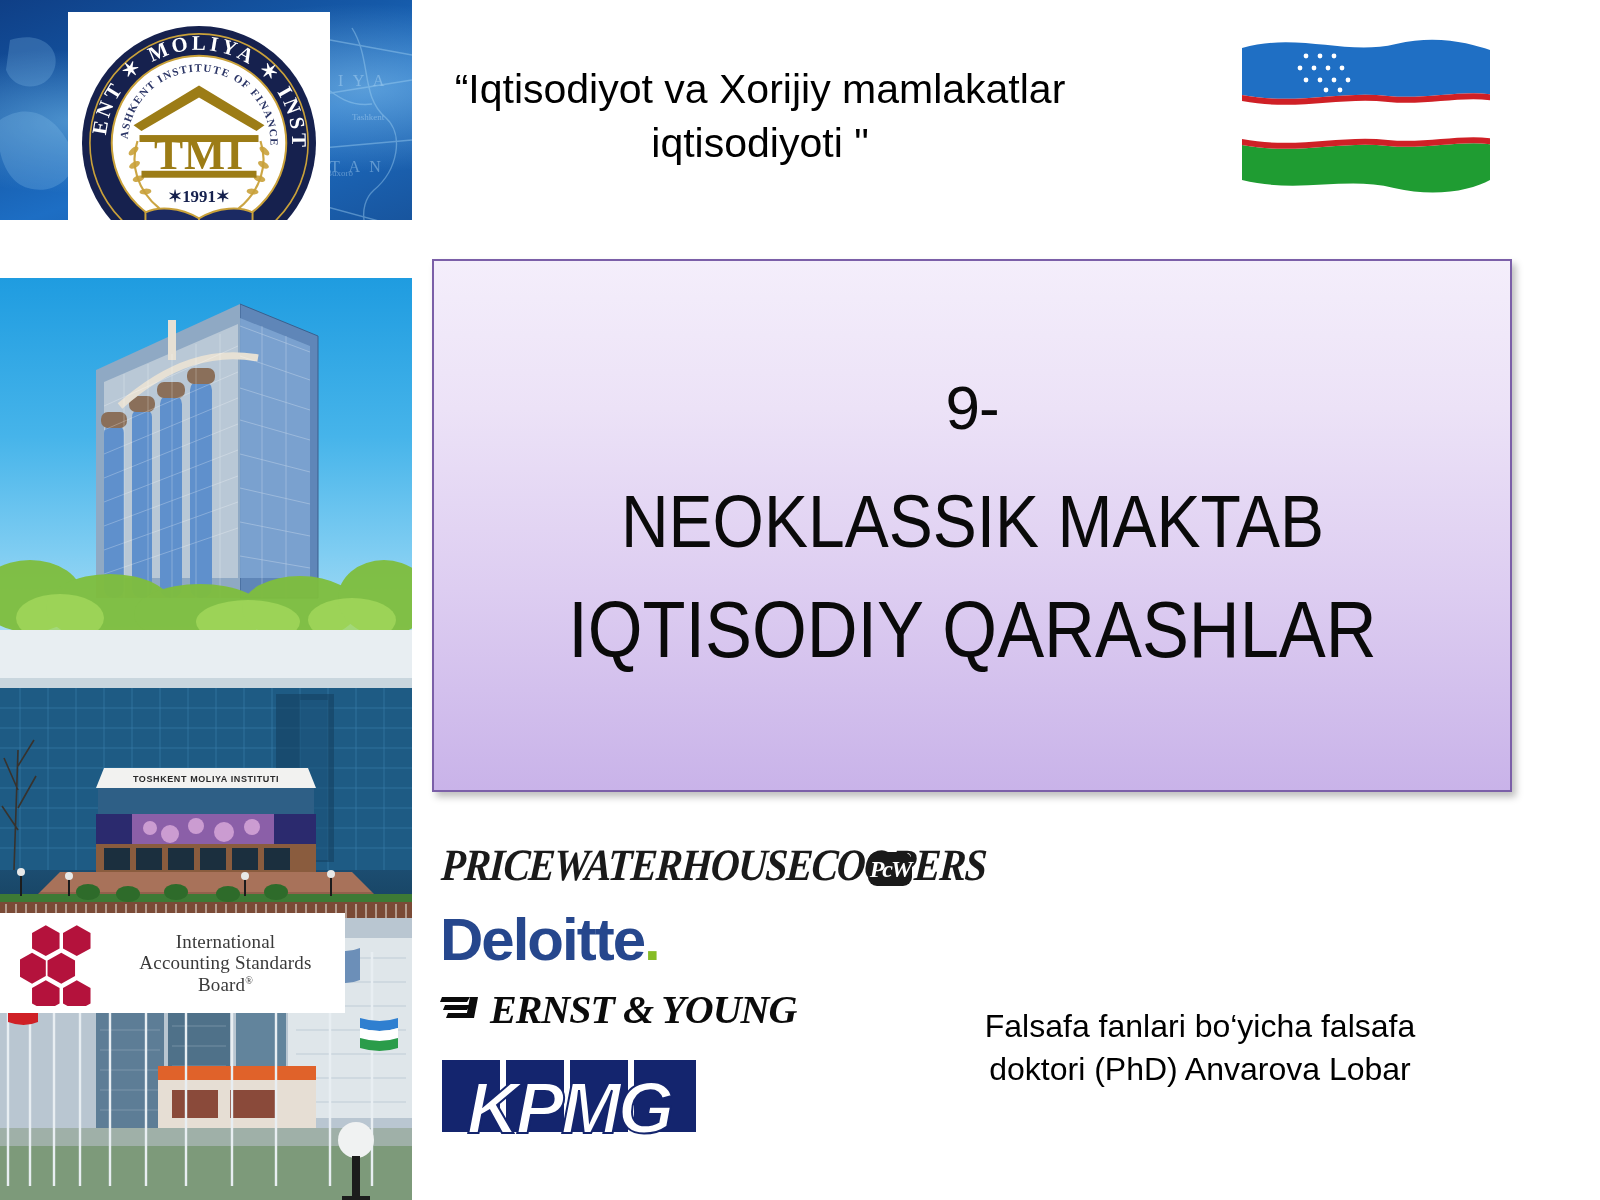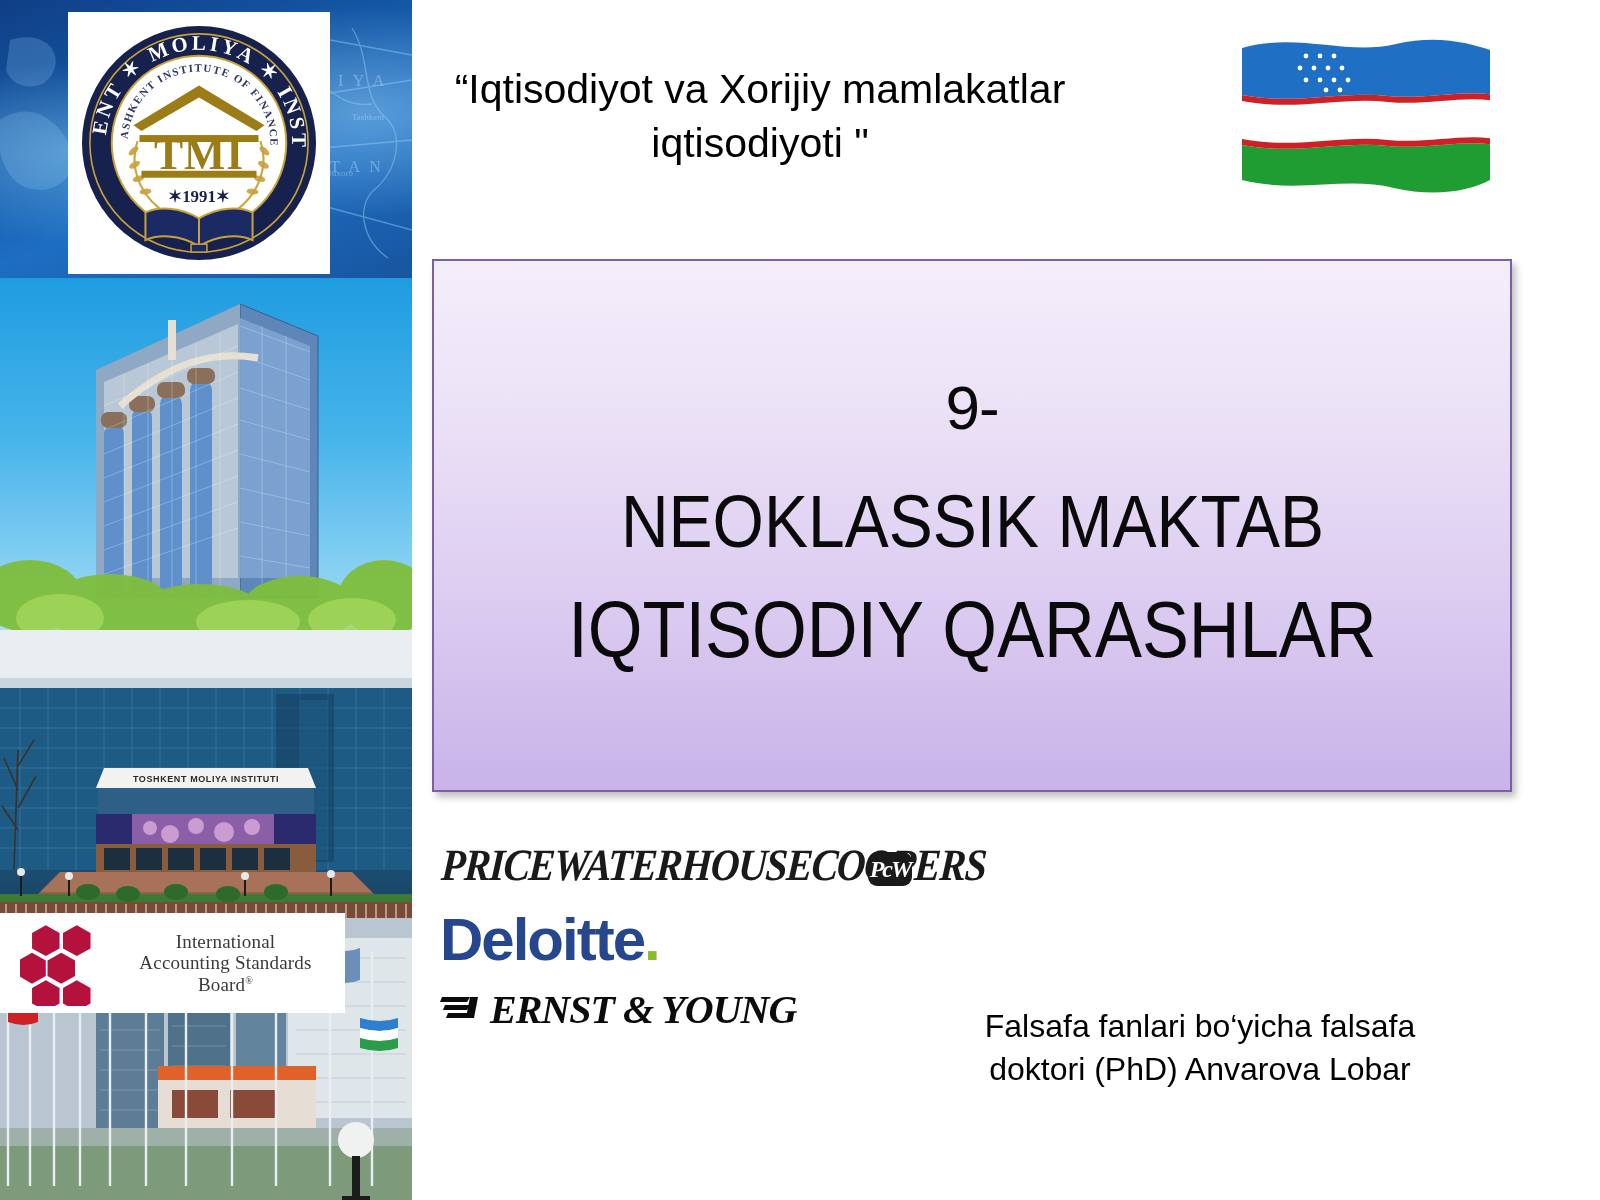--- a/index.html
+++ b/index.html
@@ -12,21 +12,21 @@
   }
 
   
   .photo-strip{
     position:absolute; left:0; top:0; width:412px; height:1200px;
     overflow:hidden;
   }
   .photo{ position:absolute; left:0; width:412px; overflow:hidden; }
 
   
-  .ph-map{ top:0; height:278px;
+  .ph-map{ top:0; height:220px;
     background:
       radial-gradient(ellipse at 18% 55%, rgba(120,190,235,.55) 0%, rgba(120,190,235,0) 42%),
       radial-gradient(ellipse at 88% 40%, rgba(150,205,240,.5) 0%, rgba(150,205,240,0) 45%),
       linear-gradient(160deg,#0f3f86 0%,#1559a8 38%,#1d6ec4 62%,#18559e 100%);
     padding-left: 48px;
   }
   .map-lines{ position:absolute; inset:0; opacity:.55; }
   .tmi-card{
     position:absolute; left:68px; top:12px; width:262px; height:262px;
     background:#fff; display:flex; align-items:center; justify-content:center;
@@ -476,18 +476,29 @@
       <g fill="#0b0b0b">
         <polygon points="2,2 30,2 27,7 0,7"></polygon>
         <polygon points="5,10 30,10 27,15 3,15"></polygon>
         <polygon points="8,18 30,18 27,23 6,23"></polygon>
         <polygon points="30,2 38,2 34,23 26,23"></polygon>
       </g>
     </svg>
     <span class="ey-word">ERNST &amp; YOUNG</span>
   </div>
 
+  <div class="kpmg">
+    <svg class="kpmg-bg" viewBox="0 0 258 98" preserveAspectRatio="none">
+      <g fill="#14256e">
+        <rect x="2" y="10" width="58" height="72"></rect>
+        <rect x="66" y="10" width="58" height="72"></rect>
+        <rect x="130" y="10" width="58" height="72"></rect>
+        <rect x="194" y="10" width="62" height="72"></rect>
+      </g>
+    </svg>
+    <div class="kpmg-word">KPMG</div>
+  </div>
 </div>
 
 <div class="author">
   <div>Falsafa fanlari bo‘yicha falsafa</div>
   <div>doktori (PhD)      Anvarova Lobar</div>
 </div>
 
 </body></html>

